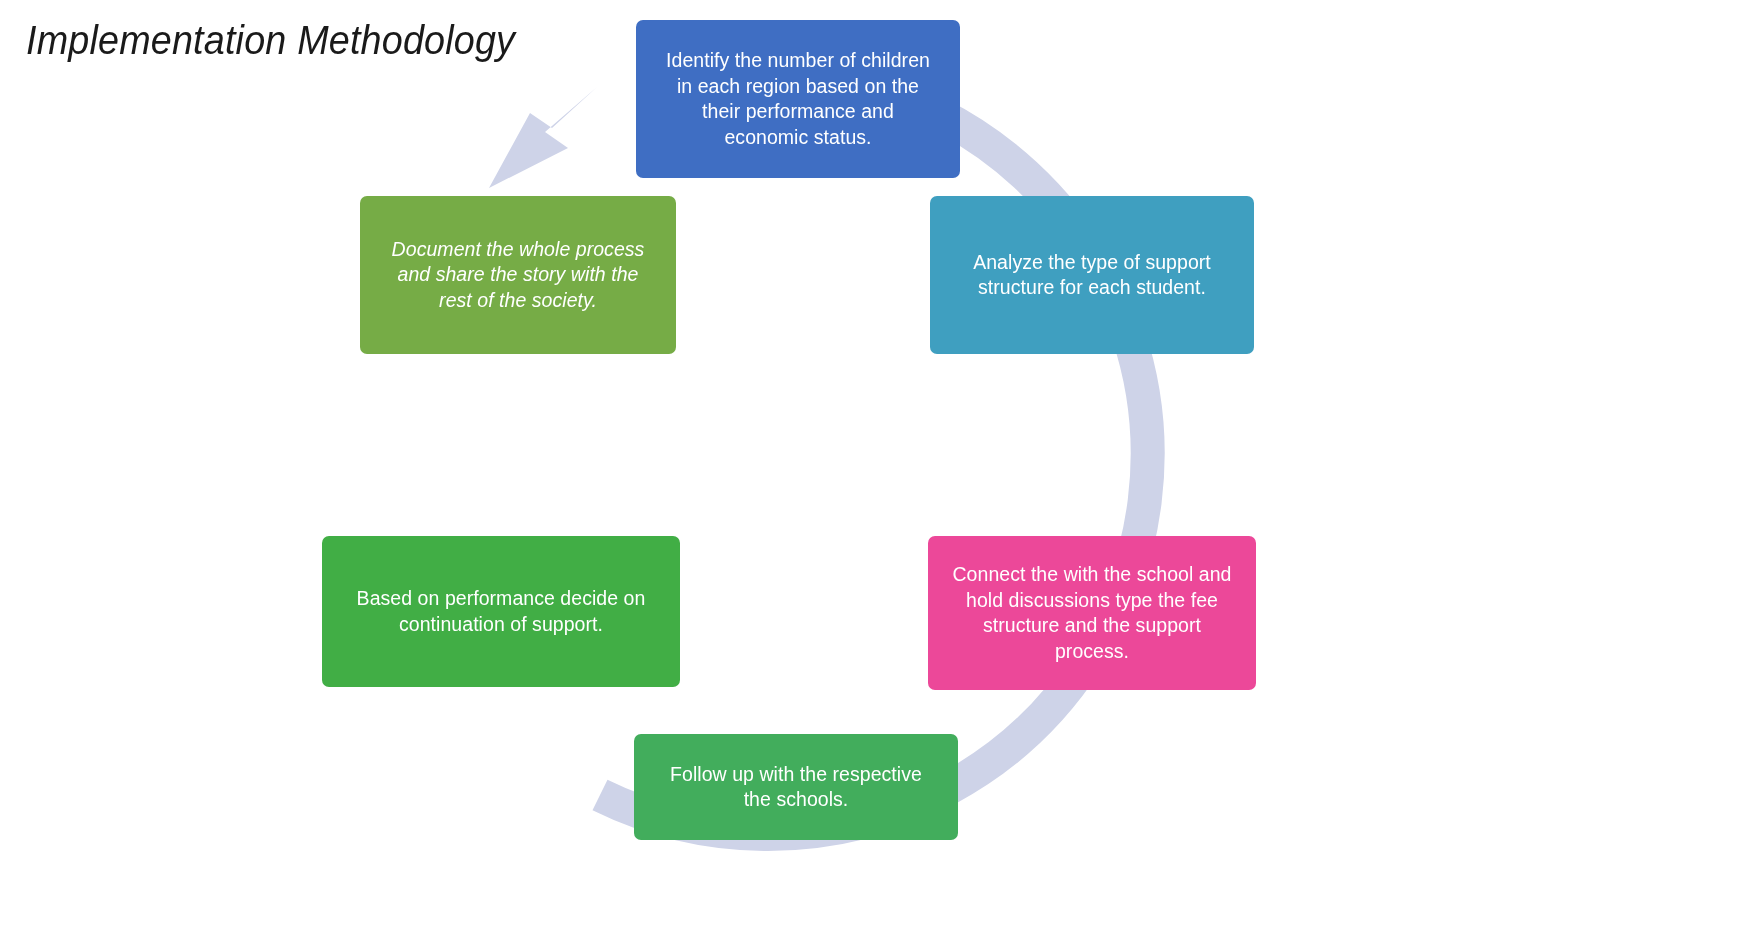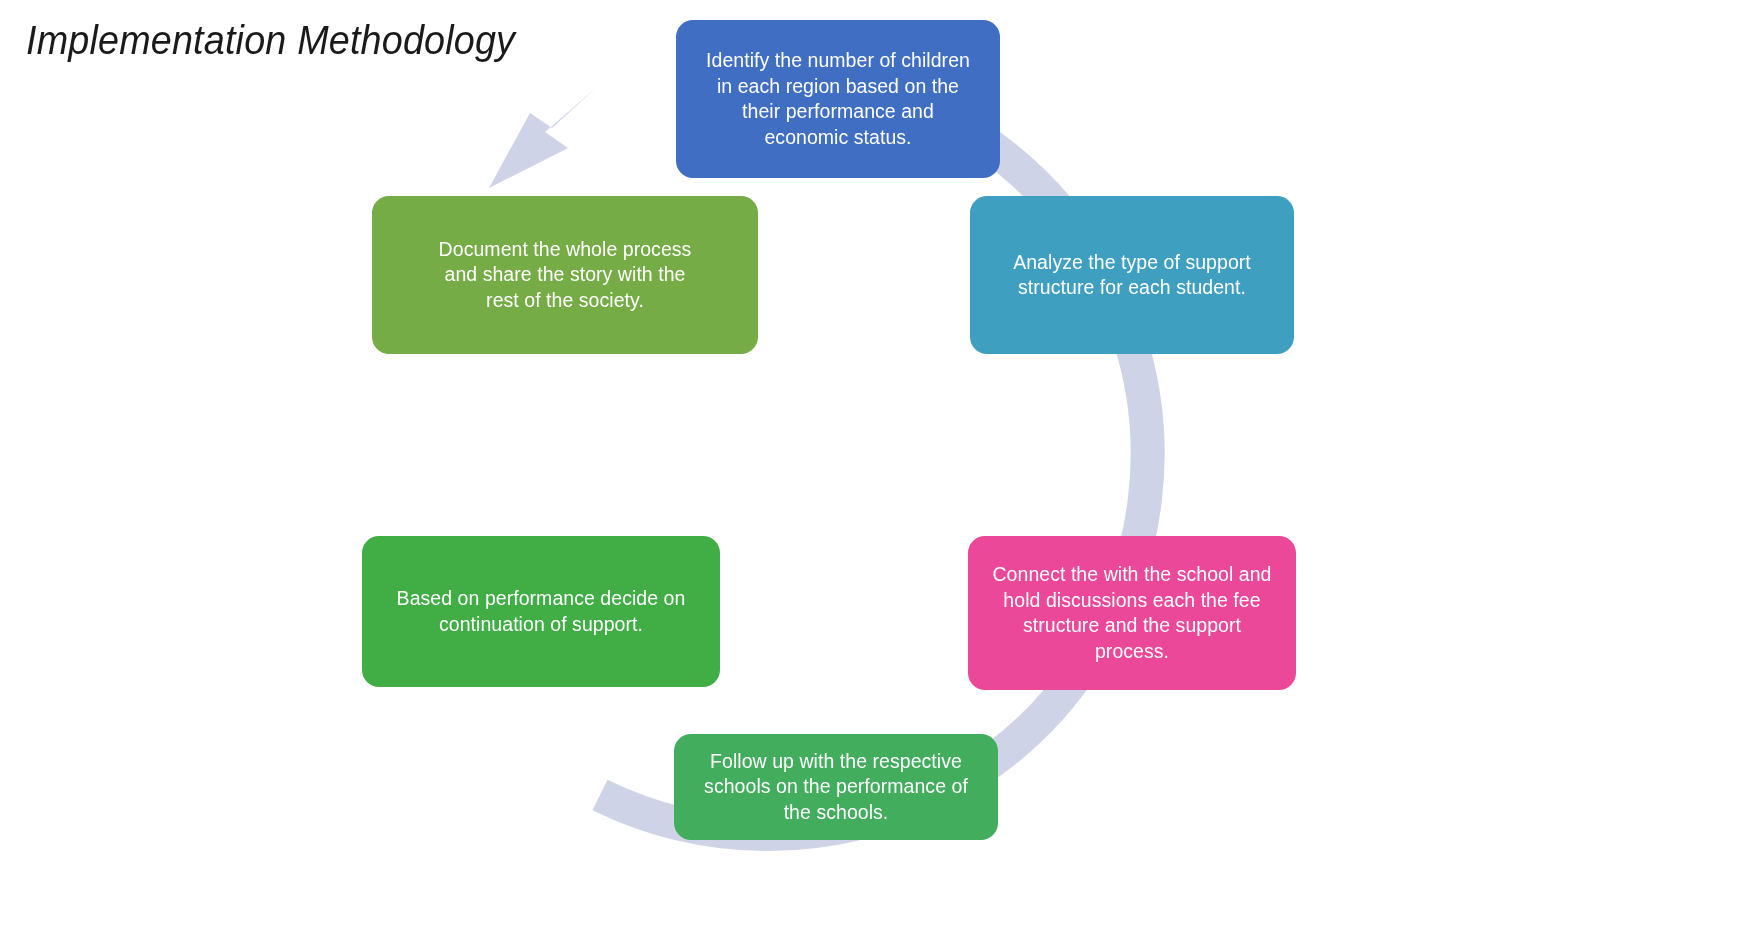--- a/index.html
+++ b/index.html
@@ -40,47 +40,46 @@
     left: 0;
     top: 0;
     width: 1740px;
     height: 947px;
     pointer-events: none;
   }
 
   
   .node {
     position: absolute;
-    border-radius: 17px;
+    border-radius: 7px;
     display: flex;
     align-items: center;
     justify-content: center;
     text-align: center;
     color: #ffffff;
     font-size: 19.5px;
     line-height: 25.5px;
     font-weight: 400;
     padding: 6px 14px;
     letter-spacing: 0.05px;
-    margin-left: 40px;
   }
   .node span { display: block; width: 100%; }
 
   
   #node-0 { left: 636px; top: 20px;  width: 324px; height: 158px; }
   
   #node-1 { left: 930px; top: 196px; width: 324px; height: 158px; align-items: center; }
   
   #node-2 { left: 928px; top: 536px; width: 328px; height: 154px; }
   
   #node-3 { left: 634px; top: 734px; width: 324px; height: 106px; }
   
   #node-4 { left: 322px; top: 536px; width: 358px; height: 151px; }
   
-  #node-5 { left: 332px; top: 196px; width: 386px; height: 158px; }
+  #node-5 { left: 360px; top: 196px; width: 316px; height: 158px; font-style: italic; }
 </style>
 </head>
 <body style="background: rgb(255, 255, 255);">
 
 <div id="stage" style="background: rgb(255, 255, 255);">
 
   <div id="title" style="color: rgb(26, 26, 26);">Implementation Methodology</div>
 
   <svg id="ring-svg" viewBox="0 0 1740 947">
 
@@ -102,30 +101,29 @@
   <div class="node" id="node-1" style="background: rgb(63, 159, 192); color: rgb(255, 255, 255);">
     <span>
       <span>Analyze the type of support</span>
       <span>structure for each student.</span>
     </span>
   </div>
 
   <div class="node" id="node-2" style="background: #ec4899; color: rgb(255, 255, 255);">
     <span>
       <span>Connect the with the school and</span>
-      <span>hold discussions each the fee</span>
+      <span>hold discussions type the fee</span>
       <span>structure and the support</span>
       <span>process.</span>
     </span>
   </div>
 
   <div class="node" id="node-3" style="background: rgb(66, 173, 92); color: rgb(255, 255, 255);">
     <span>
       <span>Follow up with the respective</span>
-      <span>schools on the performance of</span>
       <span>the schools.</span>
     </span>
   </div>
 
   <div class="node" id="node-4" style="background: rgb(65, 174, 69); color: rgb(255, 255, 255);">
     <span>
       <span>Based on performance decide on</span>
       <span>continuation of support.</span>
     </span>
   </div>

